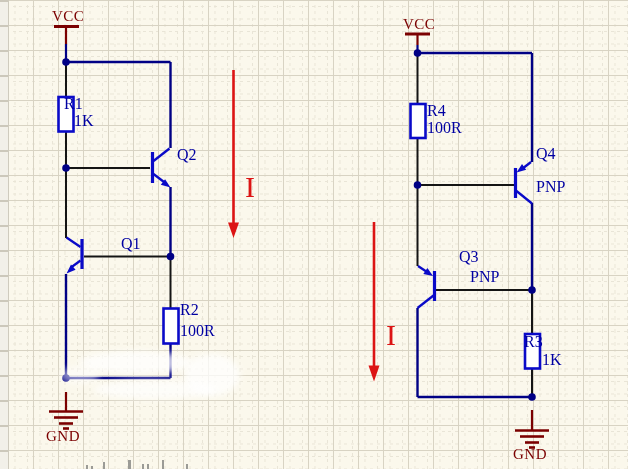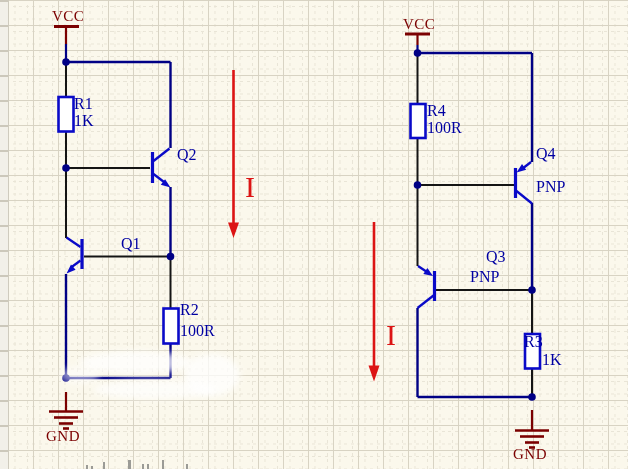--- a/index.html
+++ b/index.html
@@ -196,34 +196,34 @@
   <div class="wm" style="left:86px;top:465px;width:2px;height:4px"></div>
   <div class="wm" style="left:91px;top:466px;width:2px;height:3px"></div>
   <div class="wm" style="left:103px;top:462px;width:2px;height:7px"></div>
   <div class="wm" style="left:128px;top:460px;width:3px;height:9px"></div>
   <div class="wm" style="left:142px;top:464px;width:2px;height:5px"></div>
   <div class="wm" style="left:147px;top:464px;width:2px;height:5px"></div>
   <div class="wm" style="left:162px;top:460px;width:2px;height:9px"></div>
   <div class="wm" style="left:186px;top:464px;width:2px;height:5px"></div>
 
   <span class="lbl lbl-power" style="left:52px;top:9px">VCC</span>
-  <span class="lbl lbl-blue" style="left:74px;top:96px">R1</span>
+  <span class="lbl lbl-blue" style="left:64px;top:96px">R1</span>
   <span class="lbl lbl-blue" style="left:74px;top:113px">1K</span>
   <span class="lbl lbl-blue" style="left:177px;top:147px">Q2</span>
   <span class="lbl lbl-blue" style="left:121px;top:236px">Q1</span>
   <span class="lbl lbl-blue" style="left:180px;top:302px">R2</span>
   <span class="lbl lbl-blue" style="left:180px;top:323px">100R</span>
   <span class="lbl lbl-power" style="left:46px;top:429px">GND</span>
   <span class="lbl lbl-current" style="left:245px;top:172px">I</span>
 
   <span class="lbl lbl-power" style="left:403px;top:17px">VCC</span>
   <span class="lbl lbl-blue" style="left:427px;top:103px">R4</span>
   <span class="lbl lbl-blue" style="left:427px;top:120px">100R</span>
   <span class="lbl lbl-blue" style="left:536px;top:146px">Q4</span>
   <span class="lbl lbl-blue" style="left:536px;top:179px">PNP</span>
-  <span class="lbl lbl-blue" style="left:486px;top:249px">Q3</span>
+  <span class="lbl lbl-blue" style="left:459px;top:249px">Q3</span>
   <span class="lbl lbl-blue" style="left:470px;top:269px">PNP</span>
   <span class="lbl lbl-blue" style="left:524px;top:334px">R3</span>
   <span class="lbl lbl-blue" style="left:542px;top:352px">1K</span>
   <span class="lbl lbl-power" style="left:513px;top:447px">GND</span>
   <span class="lbl lbl-current" style="left:386px;top:320px">I</span>
 
 </div>
 
 </body></html>

